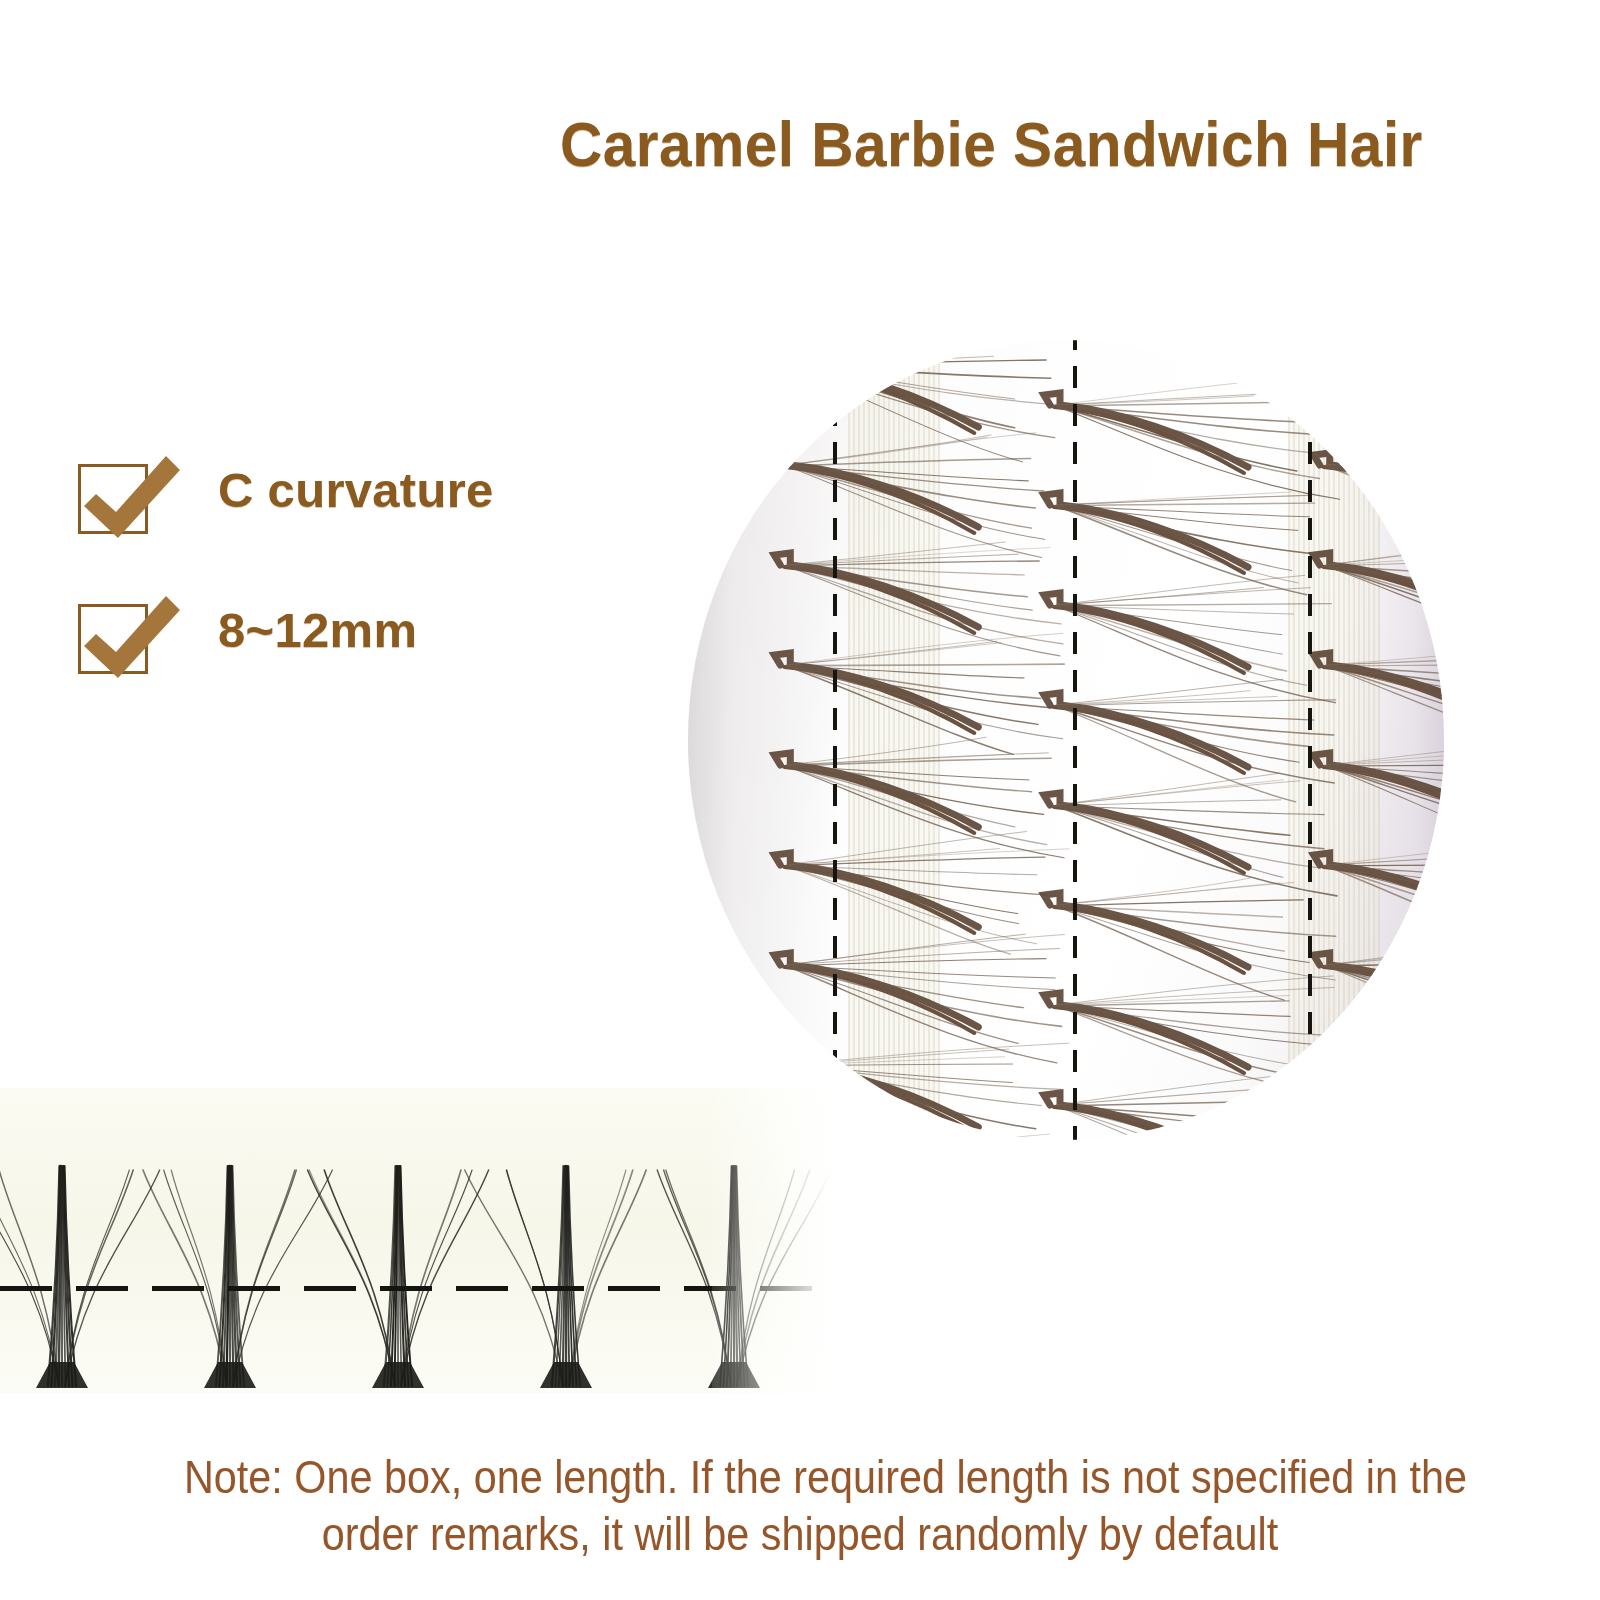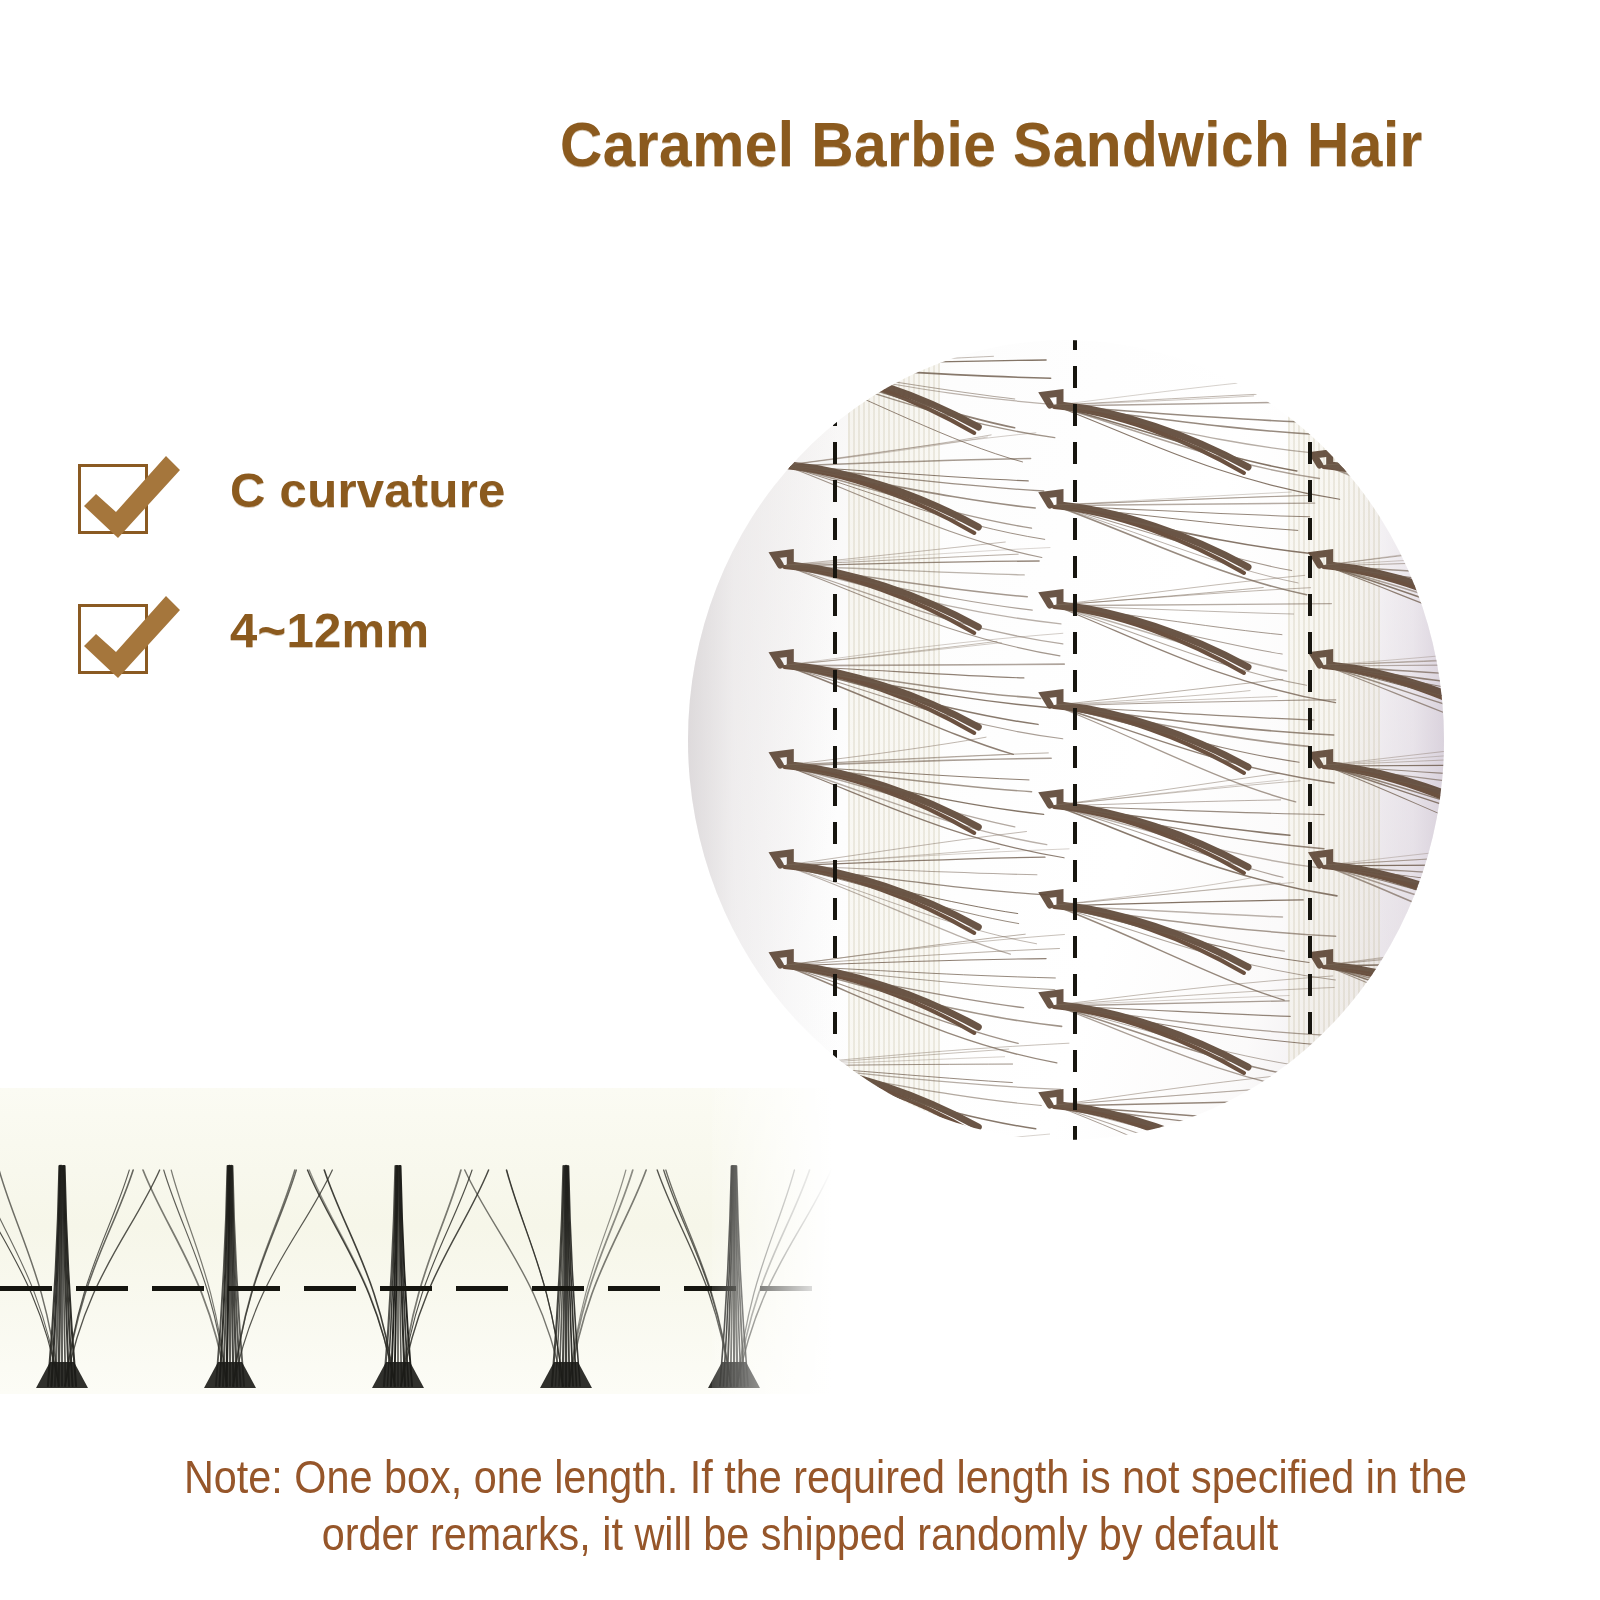--- a/index.html
+++ b/index.html
@@ -74,21 +74,20 @@
     position: absolute;
     left: 148px;
     top: 22px;
     font-family: "Liberation Sans", "DejaVu Sans", sans-serif;
     font-weight: bold;
     font-size: 49px;
     color: #8b5a1e;
     white-space: nowrap;
     letter-spacing: 0.3px;
     text-shadow: 0 1px 0 rgba(120,76,24,0.3);
-    margin-left: 12px;
   }
 
   
   #lash-tray-photo {
     position: absolute;
     left: 688px;
     top: 340px;
     width: 756px;
     height: 800px;
     border-radius: 50%;
@@ -214,21 +213,21 @@
   </div>
 
 
   <div class="feature-row">
     <div class="check-box-wrap">
       <div class="check-square"></div>
       <svg class="check-mark-svg" viewBox="0 0 104 100">
         <path d="M4 56 L16 44 L36 62 L86 6 L100 20 L38 88 Z" fill="#a5763c"></path>
       </svg>
     </div>
-    <div class="feature-label">4~12mm</div>
+    <div class="feature-label">8~12mm</div>
   </div>
 
 </div>
 
 <div id="lash-tray-photo">
   <div class="photo-inner">
     <div class="tray-bg"></div>
     <div class="shade-left"></div>
     <div class="shade-right"></div>
 

